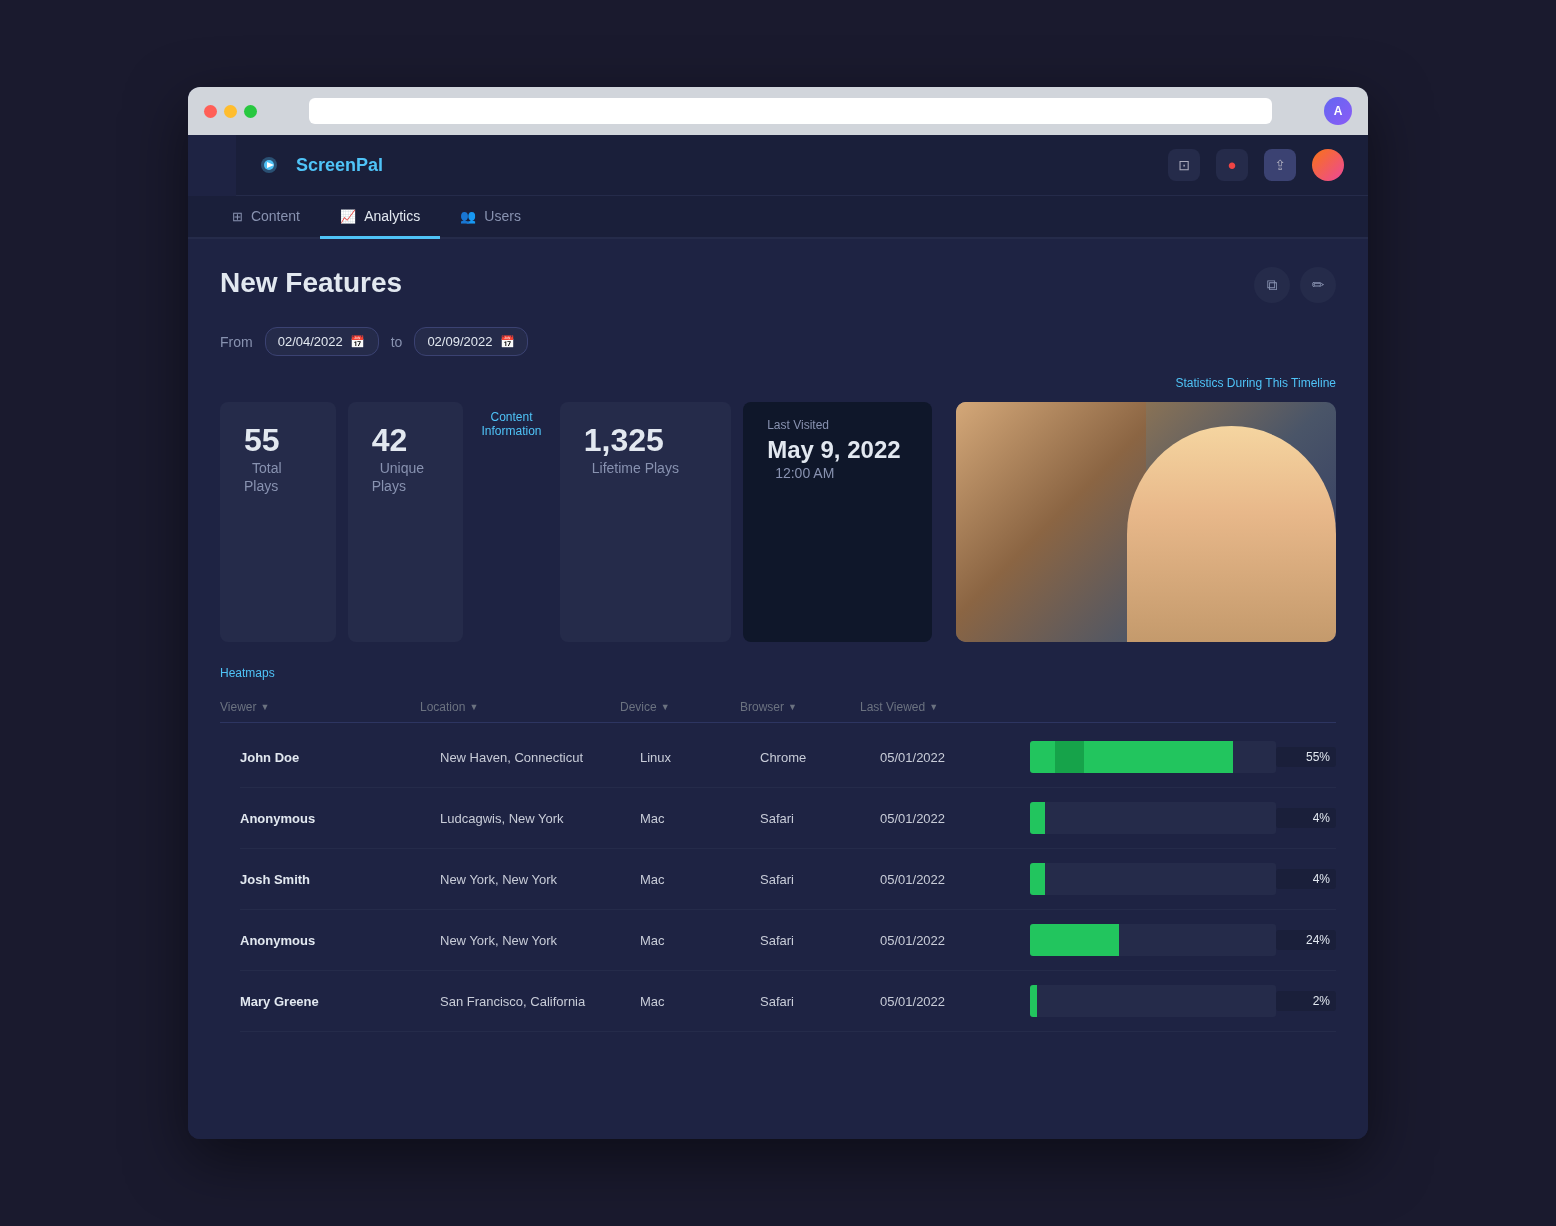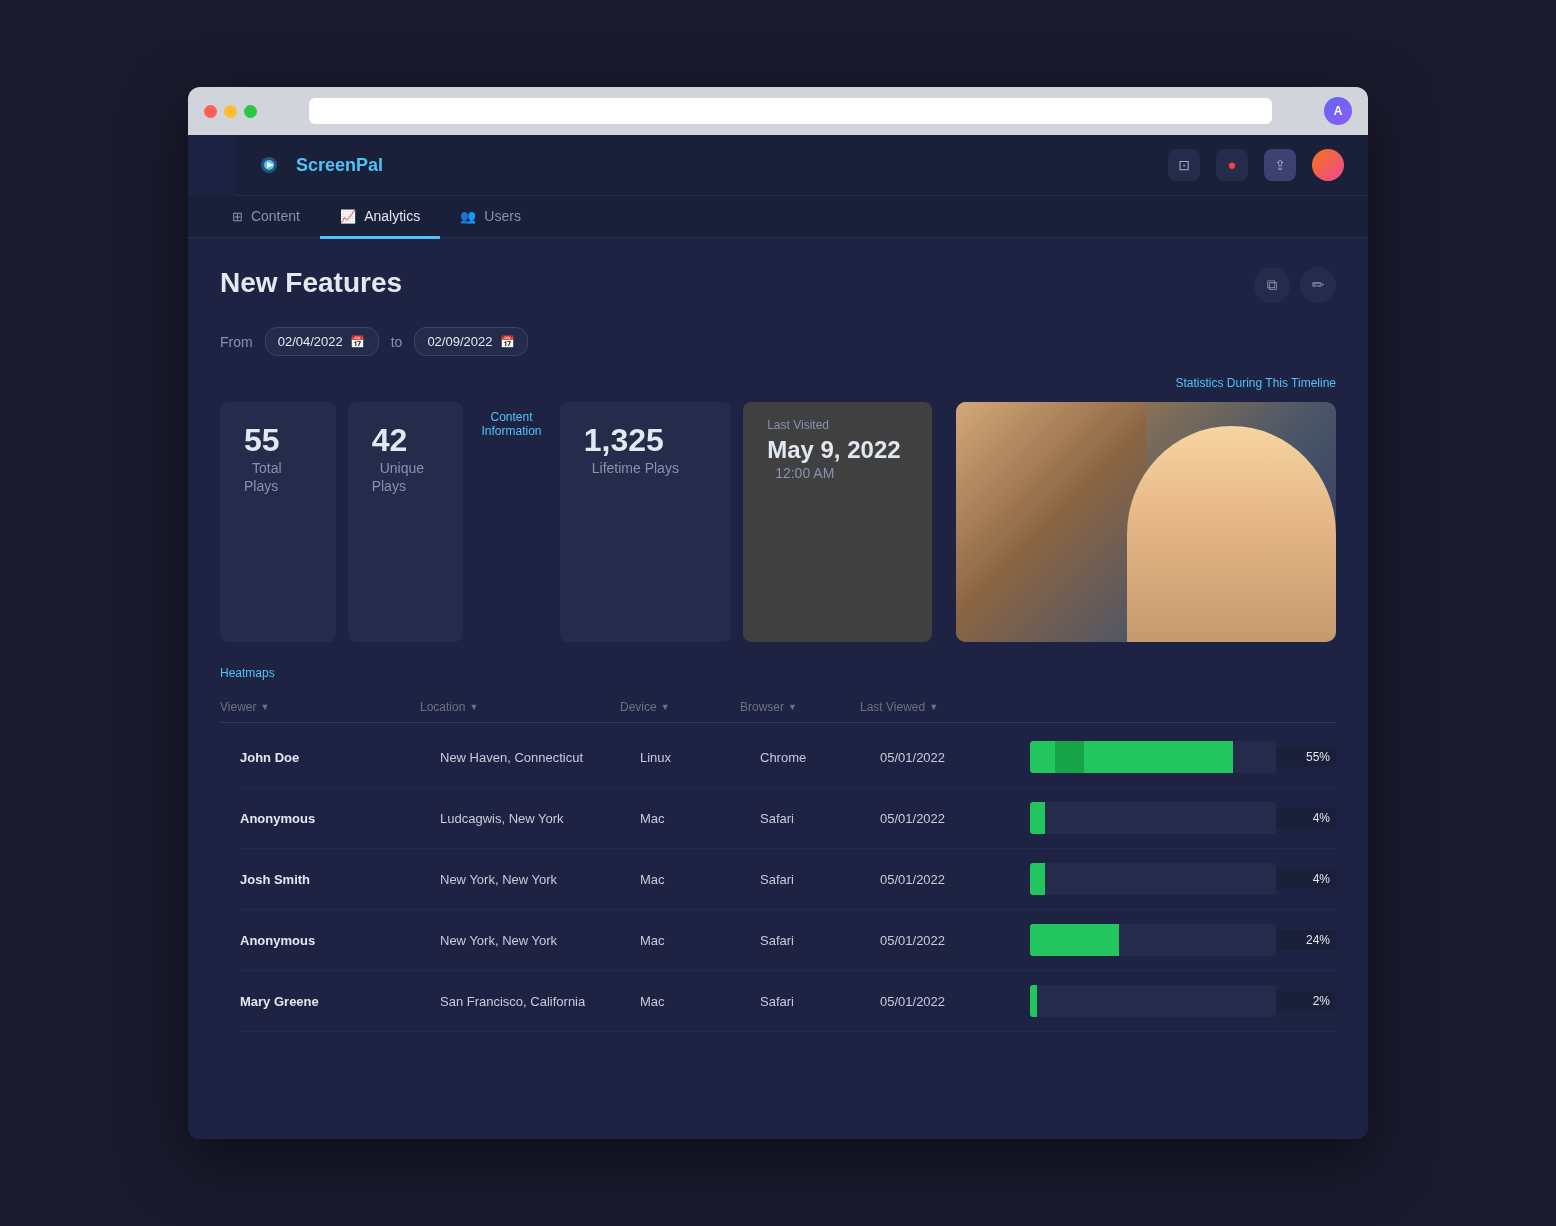--- a/index.html
+++ b/index.html
@@ -169,21 +169,21 @@
       font-size: 14px; color: #8892b0; margin-left: 8px;
     }
 
     .content-info-label {
       color: #4fc3f7; font-size: 12px; margin-bottom: 8px; margin-top: 8px; text-align: center;
     }
     .lifetime-card {
       background: #252b4a; border-radius: 8px; padding: 20px 24px;
     }
     .last-visited-card {
-      background: #404040; border-radius: 8px; padding: 16px 24px;
+      background: #0f172a; border-radius: 8px; padding: 16px 24px;
     }
     .last-visited-label { color: #8892b0; font-size: 12px; margin-bottom: 4px; }
     .last-visited-date { font-size: 24px; font-weight: 600; color: #e2e8f0; display: inline; }
     .last-visited-time { color: #8892b0; font-size: 14px; margin-left: 8px; }
 
     
     .video-preview {
       width: 100%; height: 240px;
       border-radius: 10px; overflow: hidden;
       background: linear-gradient(135deg, #2d3561 0%, #1a2040 100%);

